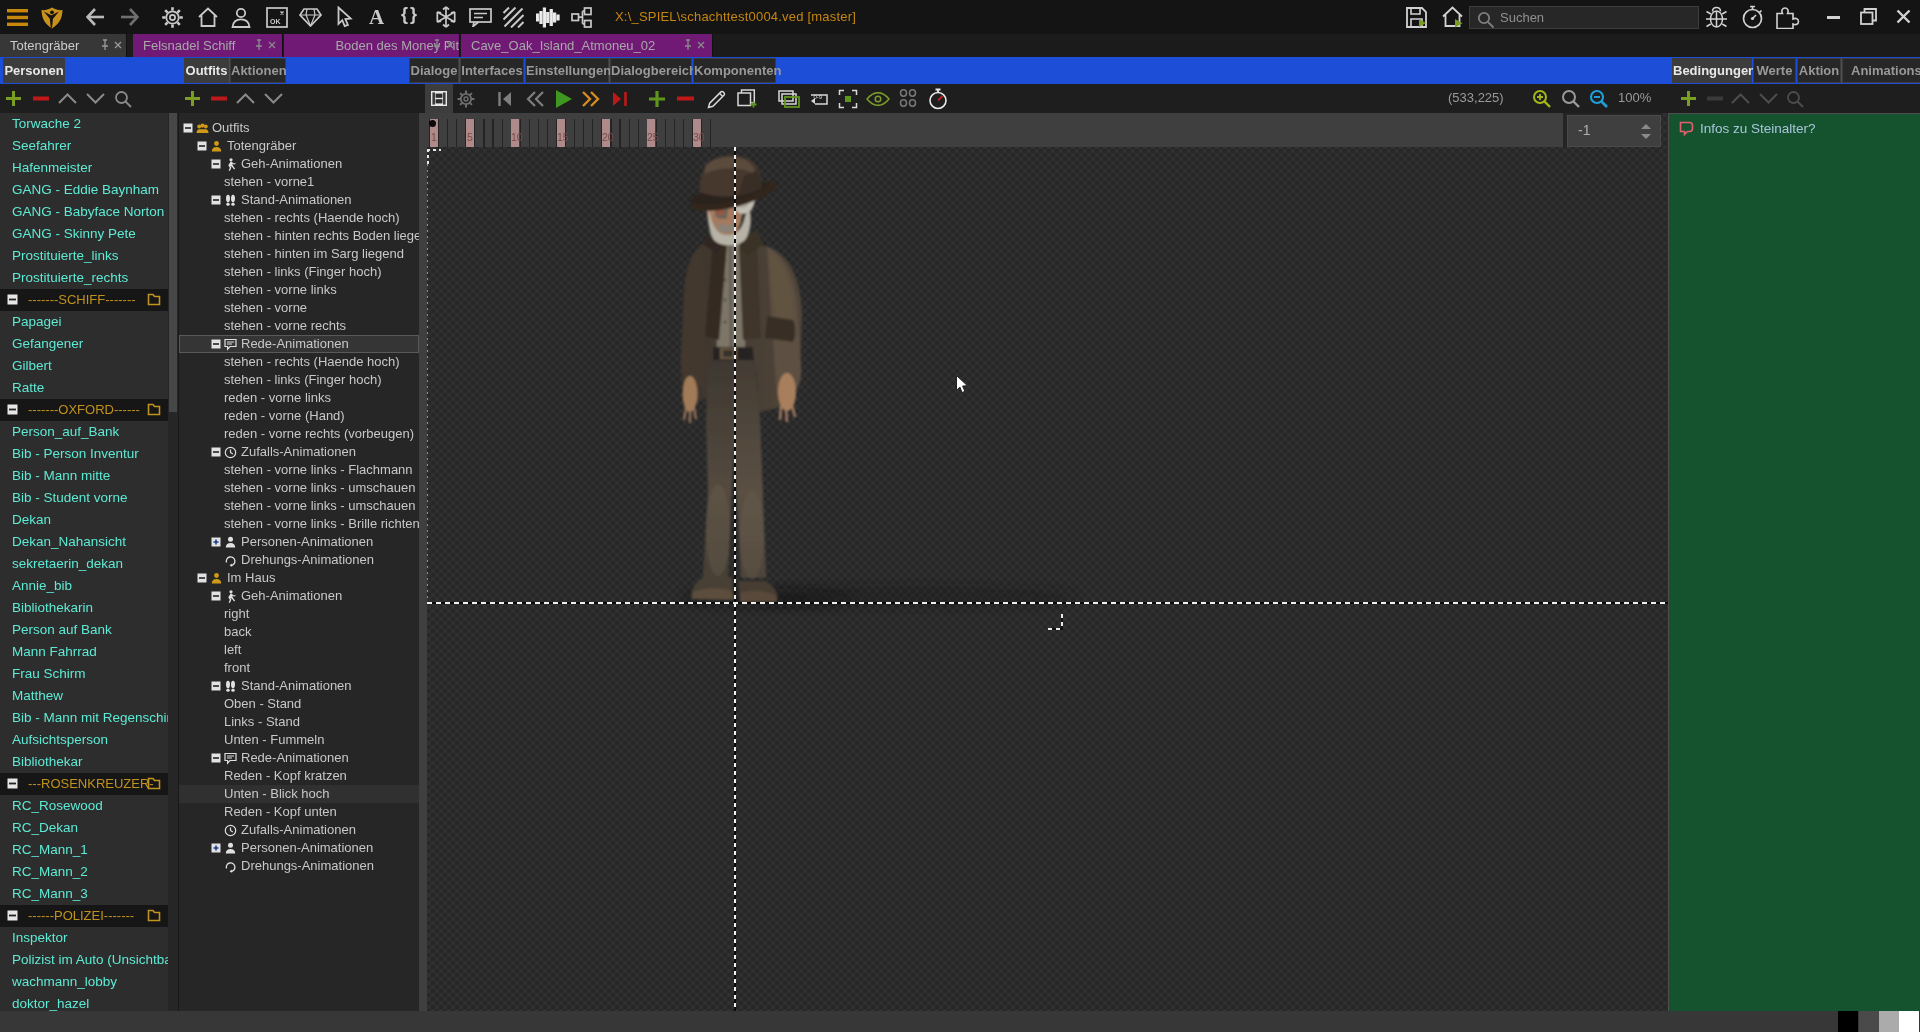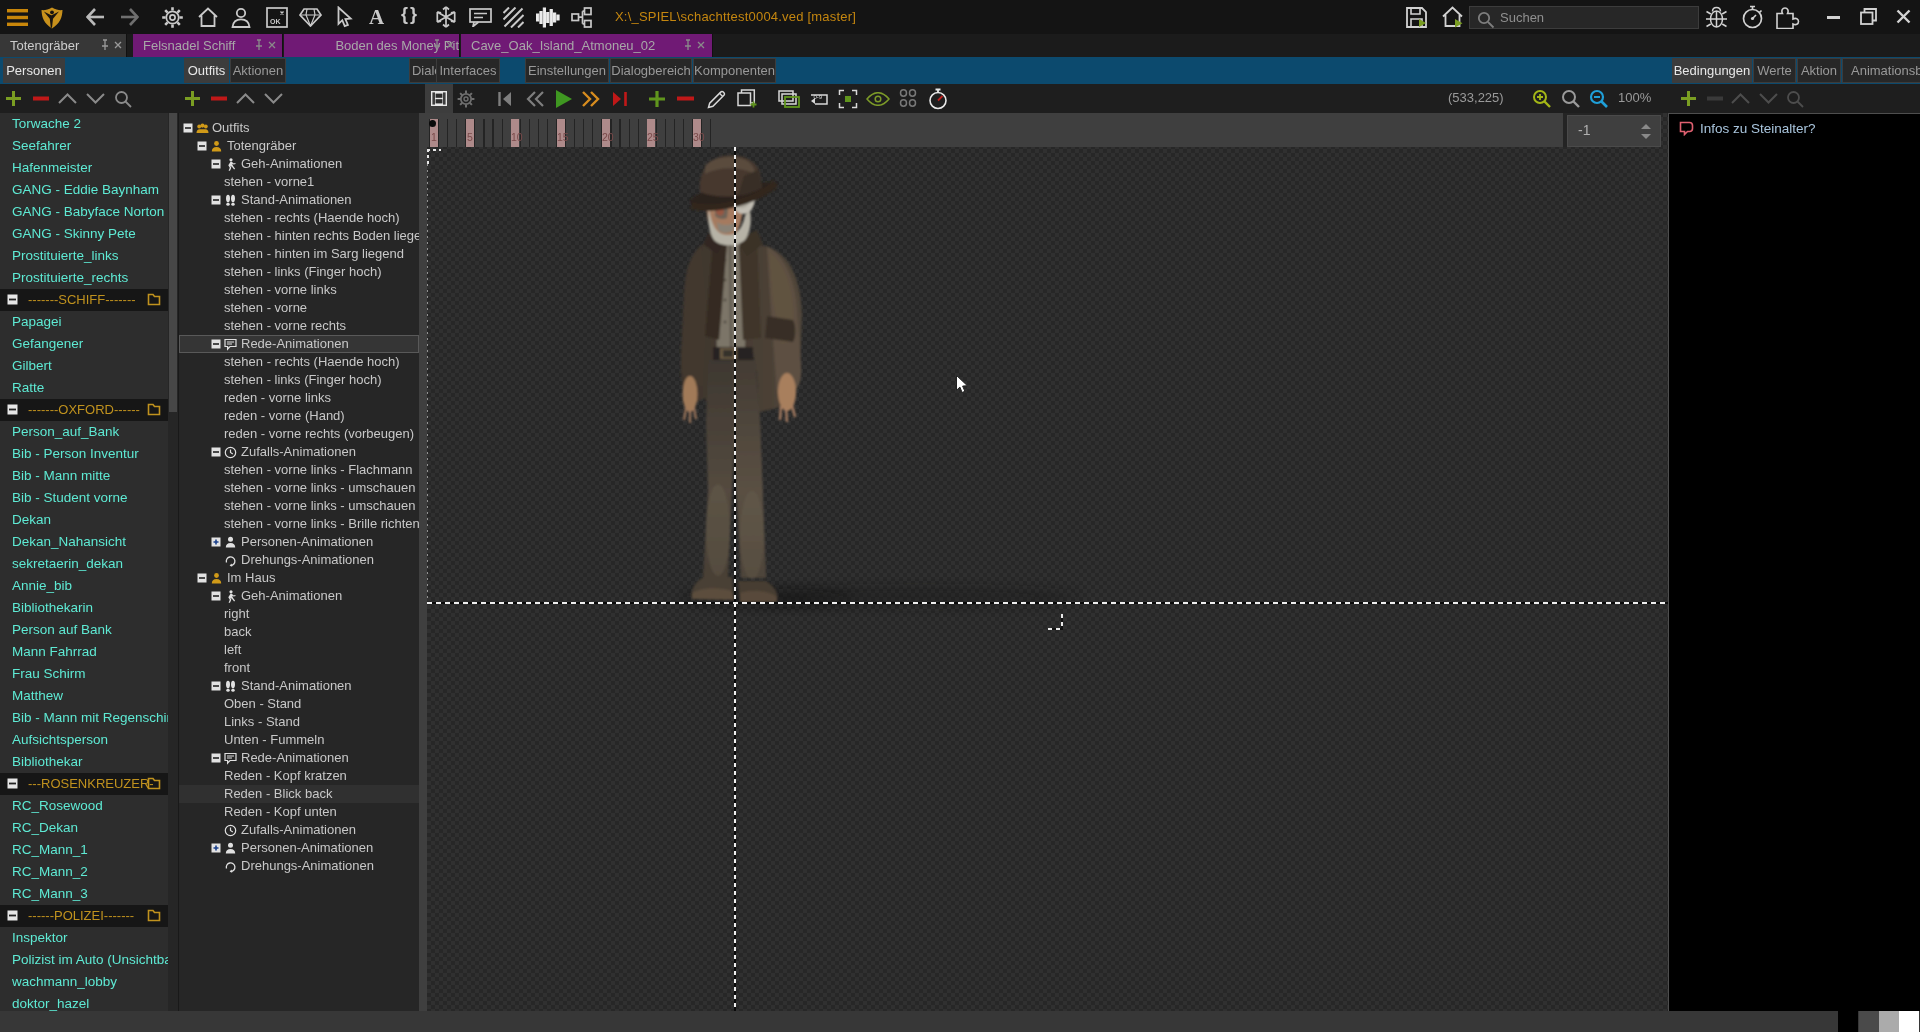--- a/index.html
+++ b/index.html
@@ -13,21 +13,21 @@
 #searchbox { position:absolute; left:1469px; top:6px; width:230px; height:23px; background:#272727; border:1px solid #3c3c3c; }
 #searchbox span { position:absolute; left:30px; top:3px; color:#909090; font-size:13px; }
 
 
 #tabrow { position:absolute; left:0; top:34px; width:1920px; height:23px; background:#1b1b1b; }
 .tab { position:absolute; top:0; height:23px; background:#701a75; color:#a8a8a8; font-size:13px; line-height:23px; padding-left:10px; border-right:1px solid #111; }
 .tab.active { background:#373737; color:#cccccc; }
 .pinx { position:absolute; top:5px; width:26px; height:13px; }
 
 
-#row2 { position:absolute; left:0; top:57px; width:1920px; height:27px; background:#0c4a6e; }
+#row2 { position:absolute; left:0; top:57px; width:1920px; height:27px; background:#1d4ed8;font-weight:bold; }
 .btn2 { position:absolute; top:1px; height:25px; background:#272727; border:1px solid #3c3c3c; color:#999999; font-size:13px; line-height:23px; text-align:center; }
 .btn2.active { background:#3c3c3c; color:#e8e8e8; }
 
 
 #row3 { position:absolute; left:0; top:84px; width:1920px; height:29px; background:#1e1e1e; }
 
 
 #leftlist { position:absolute; left:0; top:113px; width:168px; height:898px; background:#2d2d2d; overflow:hidden; }
 .lrow { height:22px; line-height:22px; color:#5eead4; font-size:13.5px; padding-left:12px; white-space:nowrap; }
 .lsep { height:22px; line-height:22px; background:#161616; color:#c0921e; font-size:13px; white-space:nowrap; position:relative; padding-left:28px; letter-spacing:0px; }
@@ -61,21 +61,21 @@
 #spinner { position:absolute; left:1567px; top:115px; width:94px; height:32px; background:#3f3f3f; border:1px solid #4a4a4a; }
 #spinner .v { position:absolute; left:10px; top:6px; color:#b0b0b0; font-size:14px; }
 
 
 #vline { position:absolute; left:734px; top:147px; width:2px; height:864px;
   background:repeating-linear-gradient(to bottom,#efefef 0 4px,#0a0a0a 4px 8px); }
 #hline { position:absolute; left:427px; top:602px; width:1241px; height:2px;
   background:repeating-linear-gradient(to right,#efefef 0 5px,#0a0a0a 5px 9px); }
 
 
-#rpanel { position:absolute; left:1668px; top:113px; width:252px; height:898px; background:#000000; border-top:1px solid #4e4e4e; border-left:1px solid #4e4e4e; }
+#rpanel { position:absolute; left:1668px; top:113px; width:252px; height:898px; background:#14532d; border-top:1px solid #4e4e4e; border-left:1px solid #4e4e4e; }
 
 
 #statusbar { position:absolute; left:0; top:1011px; width:1920px; height:21px; background:#373737; }
 .swatch { position:absolute; top:1011px; height:21px; width:20px; }
 </style>
 </head>
 <body>
 <div id="stage">
   <div id="topbar">
     <svg class="abs" style="left:7px;top:9px" width="21" height="17" viewBox="0 0 21 17">
@@ -228,21 +228,21 @@
           <path d="M5 1h4M7 1v6M4 7h6M7 7v4" stroke="#8a8a8a" stroke-width="1.3" fill="none"></path>
           <path d="M17 3l6 6M23 3l-6 6" stroke="#8a8a8a" stroke-width="1.3"></path>
         </svg></div>
   </div>
   <div id="row2">
     <div class="btn2 active" style="left:3px;width:62px;">Personen</div>
     <div class="btn2 active" style="left:184px;width:45px;">Outfits</div>
     <div class="btn2" style="left:230px;width:56px;">Aktionen</div>
     <div class="btn2" style="left:287px;width:121px;margin-top:42px;">Kommentargruppen</div>
     <div class="btn2" style="left:409px;width:50px;">Dialoge</div>
-    <div class="btn2" style="left:436px;width:64px;">Interfaces</div>
+    <div class="btn2" style="left:460px;width:64px;">Interfaces</div>
     <div class="btn2" style="left:525px;width:84px;">Einstellungen</div>
     <div class="btn2" style="left:610px;width:82px;">Dialogbereich</div>
     <div class="btn2" style="left:693px;width:83px;">Komponenten</div>
     <div class="btn2 active" style="left:1672px;width:80px;">Bedingungen</div>
     <div class="btn2" style="left:1753px;width:43px;">Werte</div>
     <div class="btn2" style="left:1797px;width:44px;">Aktion</div>
     <div class="btn2" style="left:1842px;width:85px;text-align:left;padding-left:8px;">Animationsbild</div>
   </div>
   <div id="row3">
 
@@ -562,21 +562,21 @@
     <div class="trow p4">Links - Stand</div>
     <div class="trow p4">Unten - Fummeln</div>
     <div class="trow p3"><svg class="exp e3" viewBox="0 0 10 10">
           <rect x="0.5" y="0.5" width="9" height="9" fill="#e2e2e2"></rect>
           <rect x="2" y="4.2" width="6" height="1.6" fill="#222"></rect>
         </svg><svg class="ico i3" viewBox="0 0 13 13">
           <path d="M1 1.5h11v7h-6l-2.4 2.6v-2.6H1z" fill="none" stroke="#e0e0e0" stroke-width="1.2"></path>
           <path d="M3 4h7M3 6h5" stroke="#e0e0e0" stroke-width="1"></path>
         </svg>Rede-Animationen</div>
     <div class="trow p4">Reden - Kopf kratzen</div>
-    <div class="trow p4 hl">Reden - Blick back</div>
+    <div class="trow p4 hl">Unten - Blick hoch</div>
     <div class="trow p4">Reden - Kopf unten</div>
     <div class="trow p3" style="padding-left:62px;"><svg class="ico i3" viewBox="0 0 13 13">
           <circle cx="6.5" cy="6.5" r="5.2" fill="none" stroke="#e0e0e0" stroke-width="1.2"></circle>
           <path d="M6.5 3.4v3.1l2.3 1.4" fill="none" stroke="#e0e0e0" stroke-width="1.2"></path>
         </svg>Zufalls-Animationen</div>
     <div class="trow p3"><svg class="exp e3" viewBox="0 0 10 10">
           <rect x="0.5" y="0.5" width="9" height="9" fill="#e2e2e2"></rect>
           <path d="M4.2 2.5h1.6v1.7h1.7v1.6H5.8v1.7H4.2V5.8H2.5V4.2h1.7z" fill="#1a3f8a"></path>
         </svg><svg class="ico i3" viewBox="0 0 13 13">
           <circle cx="6.5" cy="3.3" r="2.5" fill="#e0e0e0"></circle>

